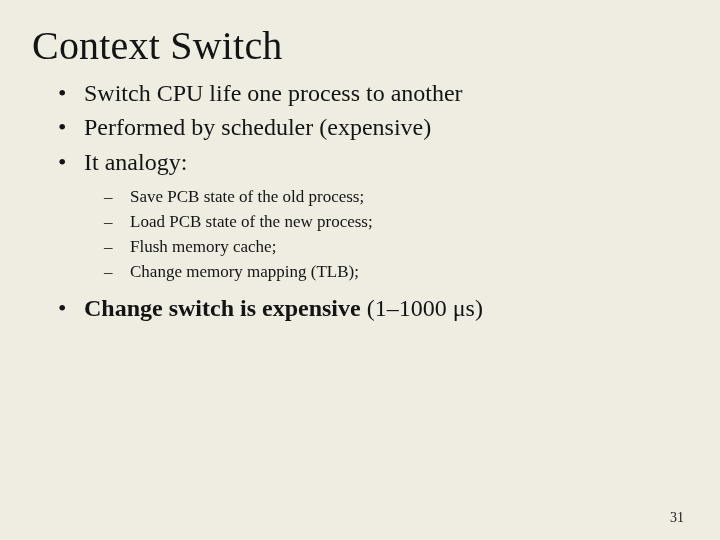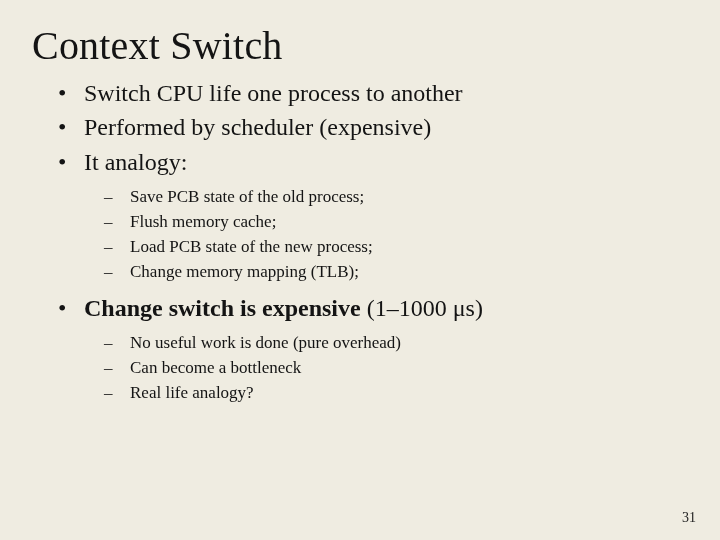--- a/index.html
+++ b/index.html
@@ -56,50 +56,45 @@
     margin: 2px 0;
   }
   ul.sub > li::before {
     content: "–";
     position: absolute;
     left: 0;
     top: 0;
   }
   .page-num {
     position: absolute;
-    right: 24px;
+    right: 36px;
     bottom: 14px;
     font-size: 14px;
     color: #222;
     font-family: inherit;
   }
   .bold { font-weight: 700; }
 </style>
 </head>
 <body>
 
 <div class="slide">
   <h1>Context Switch</h1>
 
   <ul class="top">
     <li>Switch CPU life one process to another</li>
     <li>Performed by scheduler (expensive)</li>
     <li>
       <span>It analogy:</span>
       <ul class="sub">
         <li>Save PCB state of the old process;</li>
+        <li>Load PCB state of the new process;</li>
         <li>Flush memory cache;</li>
-        <li>Load PCB state of the new process;</li>
         <li>Change memory mapping (TLB);</li>
       </ul>
     </li>
     <li>
       <span class="bold">Change switch is expensive</span><span> (1–1000 μs)</span>
-      <ul class="sub">
-        <li>No useful work is done (pure overhead)</li>
-        <li>Can become a bottleneck</li>
-        <li>Real life analogy?</li>
-      </ul>
     </li>
   </ul>
 
   <div class="page-num">31</div>
 </div>
 
 </body></html>

